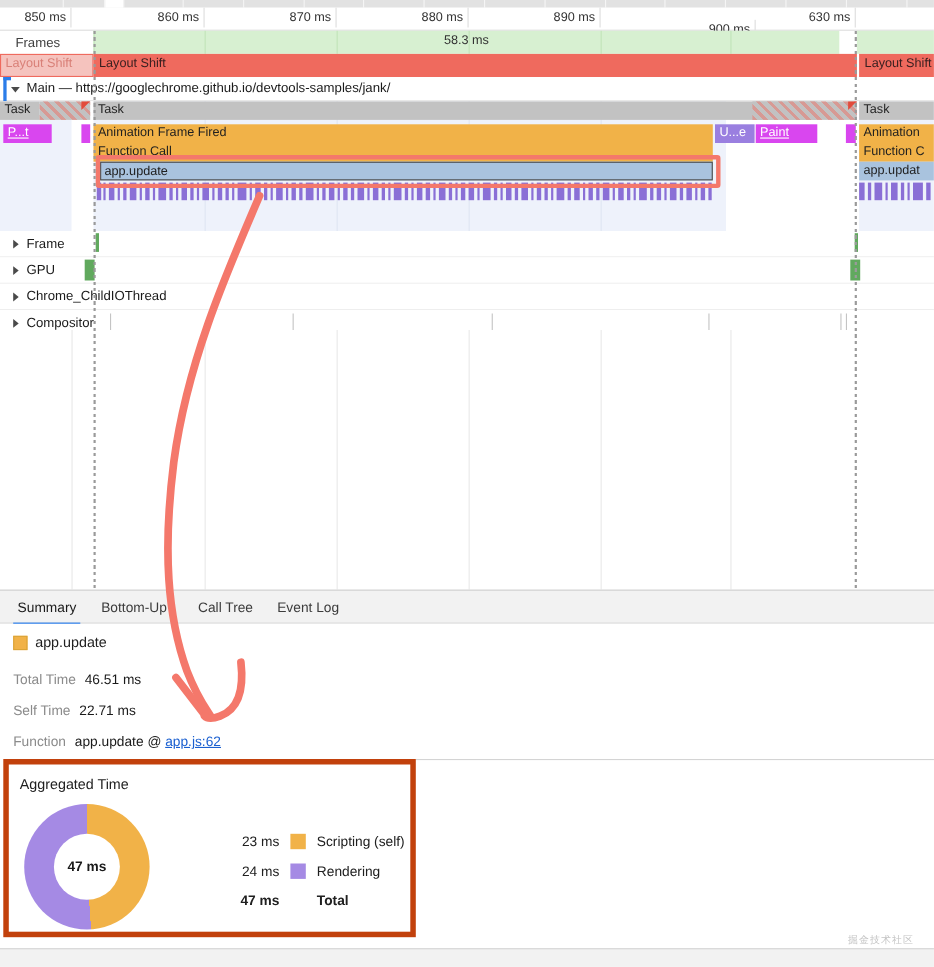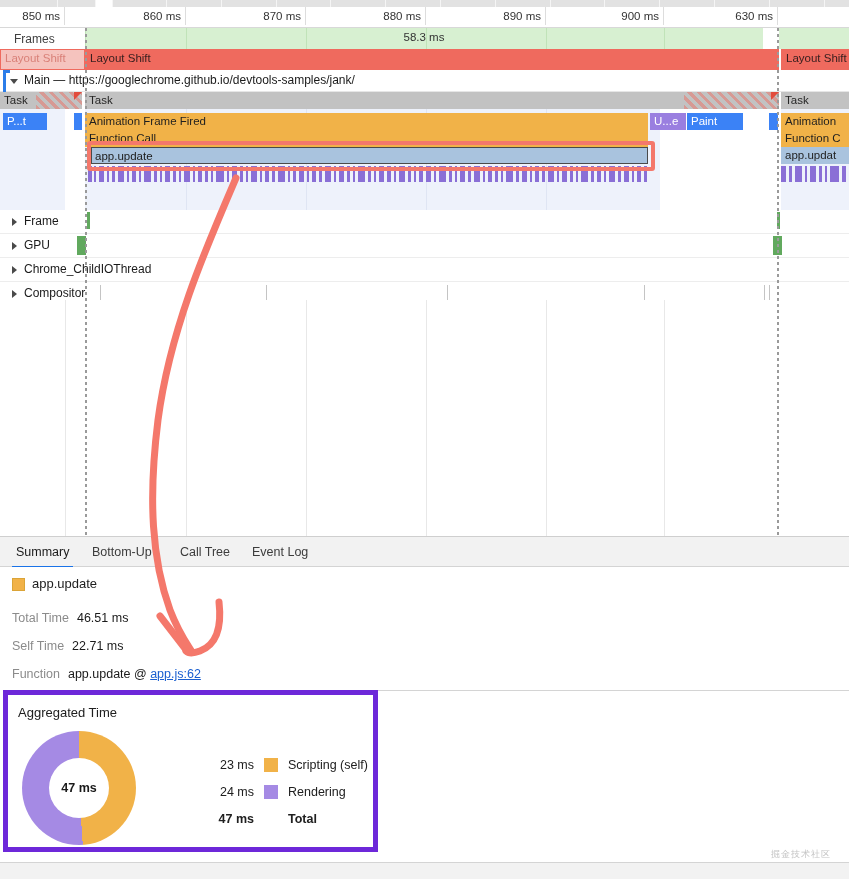--- a/index.html
+++ b/index.html
@@ -140,21 +140,21 @@
         rgba(232,120,110,0.55) 0px, rgba(232,120,110,0.55) 3px,
         rgba(255,255,255,0) 3px, rgba(255,255,255,0) 7px),
       #c2c2c2;
   }
   .tri-red {
     position: absolute; width: 0; height: 0;
     border-left: 8px solid #e24b3c;
     border-bottom: 8px solid transparent;
   }
   .fbar.orange { background: #f1b248; color: #1f1f1f; }
-  .fbar.green  { background: #3b82f6; color: #ffffff; }
+  .fbar.green  { background: #d946ef; color: #ffffff; text-decoration: underline; }
   .fbar.purple { background: #9a7fe0; color: #ffffff; }
   .fbar.blue   { background: #a9c3de; color: #1f1f1f; }
   .fbar.selected {
     background: #a9c3de; border: 1.5px solid #4a4a4a;
     padding-left: 3px;
   }
   .purple-ticks { position: absolute; height: 16px; }
   .ptick { position: absolute; top: 0; height: 16px; background: #8a6fd6; }
   .pcol { position: absolute; top: 0; bottom: 0; width: 1px; background: #dfe5f3; }
 
@@ -227,21 +227,21 @@
   }
   .det-row { position: absolute; left: 12px; font-size: 12.5px; }
   .det-key { color: #8b8b8b; }
   .det-val { color: #1a1a1a; margin-left: 8px; }
   .det-link { color: #1a5fd0; text-decoration: underline; }
 
   
   .agg-box {
     position: absolute; left: 3px; top: 690px;
     width: 375px; height: 162px;
-    border: 5px solid #6d28d9; background: #ffffff;
+    border: 5px solid #c2410c; background: #ffffff;
   }
   .agg-title {
     position: absolute; left: 10px; top: 10px;
     font-size: 13px; color: #202020;
   }
   .donut {
     position: absolute; left: 14px; top: 36px;
     width: 114px; height: 114px; border-radius: 50%;
   }
   .donut-hole {
@@ -328,21 +328,21 @@
       </div>
     <div class="tick" style="left:186px;width:120px;">
       <span>870 ms</span>
       </div>
     <div class="tick" style="left:306px;width:120px;">
       <span>880 ms</span>
       </div>
     <div class="tick" style="left:426px;width:120px;">
       <span>890 ms</span>
       </div>
-    <div class="tick" style="left:546px;width:118px;">
+    <div class="tick" style="left:569px;width:118px;margin-top:11px;">
       <span>900 ms</span>
       </div>
     <div class="tick" style="left:664px;width:114px;">
       <span>630 ms</span>
       </div>
   </div>
 
   <div class="row-frames">
     <div class="frames-bar">
       <div class="fdiv" style="left:0px"></div>

